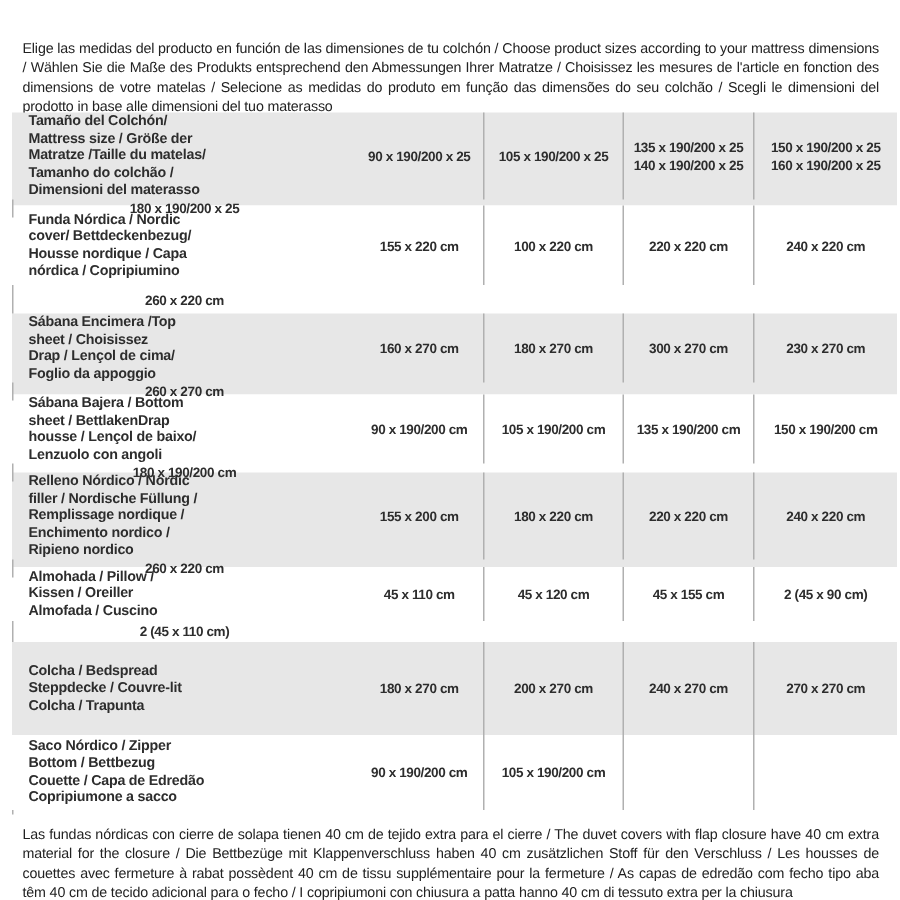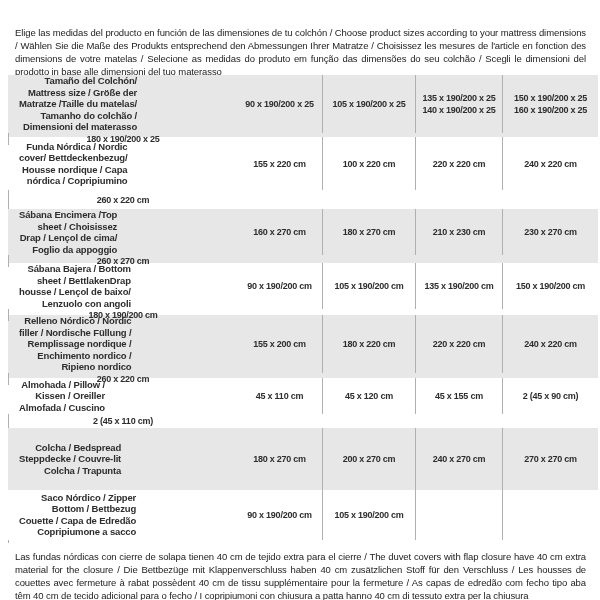--- a/index.html
+++ b/index.html
@@ -26,21 +26,21 @@
   .trow.white{background:#ffffff;}
   .cell{
     height:100%;
     display:flex;align-items:center;justify-content:center;
     text-align:center;
     font-size:9px;font-weight:700;letter-spacing:-0.25px;
     white-space:pre-line;line-height:12px;
   }
   .cell.vb{border-left:1px solid #b0b0b0;}
   .cell.label{
-    justify-content:flex-start;text-align:right;
+    justify-content:flex-start;text-align:left;
     padding-left:11px;padding-right:6px;
     font-size:9.5px;line-height:11.5px;letter-spacing:-0.15px;
   }
 </style>
 </head>
 <body>
 
 <p class="note top">Elige las medidas del producto en función de las dimensiones de tu colchón / Choose product sizes according to your mattress dimensions / Wählen Sie die Maße des Produkts entsprechend den Abmessungen Ihrer Matratze / Choisissez les mesures de l'article en fonction des dimensions de votre matelas / Selecione as medidas do produto em função das dimensões do seu colchão / Scegli le dimensioni del prodotto in base alle dimensioni del tuo materasso</p>
 
 <div class="size-table">
@@ -72,21 +72,21 @@
     <div class="cell vb">260 x 220 cm</div>
   </div>
 
   <div class="trow gray" style="height:54px">
     <div class="cell label">Sábana Encimera /Top
 sheet / Choisissez
 Drap / Lençol de cima/
 Foglio da appoggio</div>
     <div class="cell">160 x 270 cm</div>
     <div class="cell vb">180 x 270 cm</div>
-    <div class="cell vb">210 x 230 cm</div>
+    <div class="cell vb">300 x 270 cm</div>
     <div class="cell vb">230 x 270 cm</div>
     <div class="cell vb">260 x 270 cm</div>
   </div>
 
   <div class="trow white" style="height:52px">
     <div class="cell label">Sábana Bajera / Bottom
 sheet / BettlakenDrap
 housse / Lençol de baixo/
 Lenzuolo con angoli</div>
     <div class="cell">90 x 190/200 cm</div>

